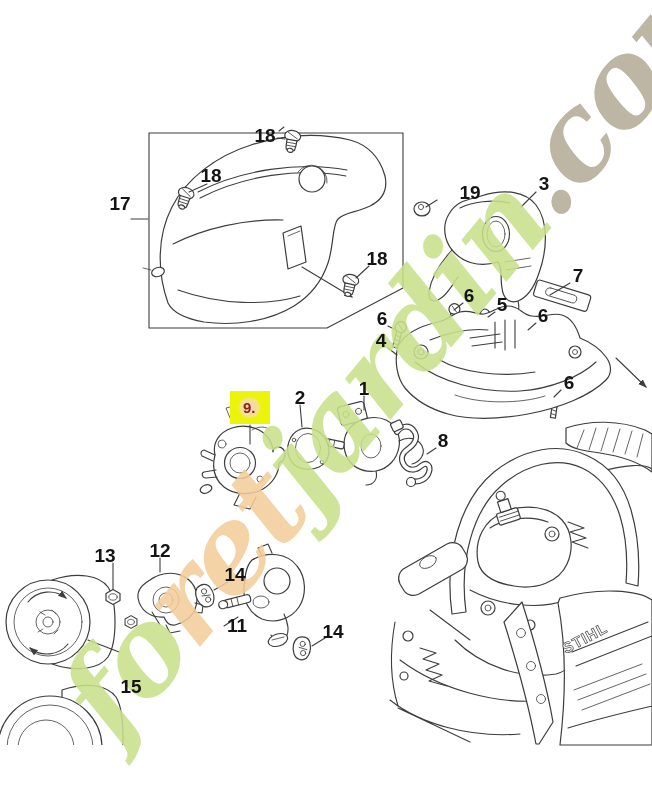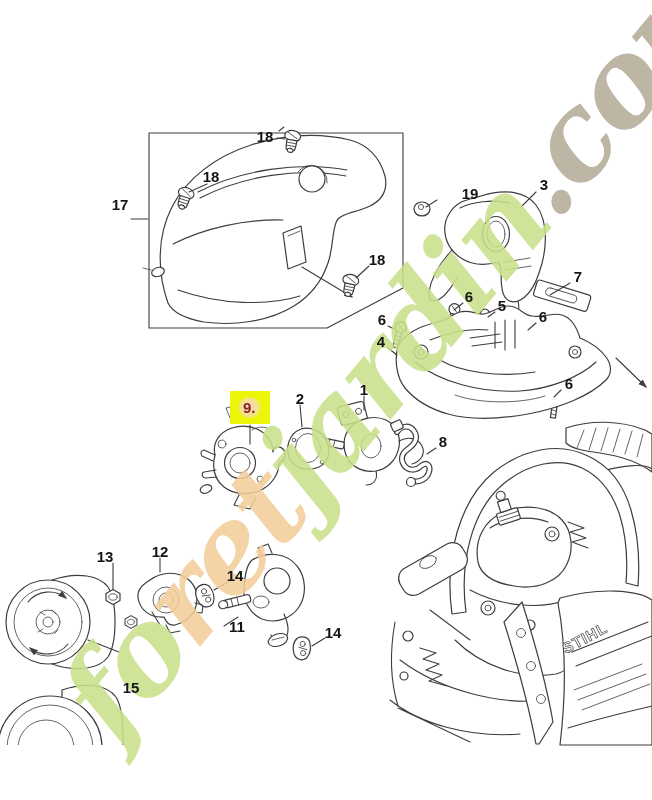--- a/index.html
+++ b/index.html
@@ -11,21 +11,21 @@
   .l{fill:none;stroke:#3d3d3d;stroke-width:1.1;stroke-linejoin:round;stroke-linecap:round;}
   .t{fill:none;stroke:#3d3d3d;stroke-width:0.8;stroke-linejoin:round;stroke-linecap:round;}
   
   .watermark{position:absolute;left:85px;top:640px;z-index:3;transform:rotate(-50deg);
              transform-origin:0 50%;white-space:nowrap;pointer-events:none;
              font-family:"DejaVu Serif",serif;font-style:italic;font-weight:bold;
              font-size:118px;letter-spacing:-3px;opacity:.88;line-height:160px;}
   .wm-g{color:#c9e08b;} .wm-o{color:#f3cd9b;} .wm-t{color:#b5ac98;}
   
   .co{position:absolute;z-index:5;transform:translate(-50%,-50%);
-      font-weight:bold;font-size:15px;color:#141414;letter-spacing:0;}
+      font-weight:bold;font-size:19px;color:#141414;letter-spacing:0;}
   
   .hl9{position:absolute;left:230px;top:391px;width:40px;height:33px;z-index:5;
        background:#ecf40a;display:flex;align-items:center;justify-content:flex-start;}
   .hl9 span{margin-left:7px;font-weight:bold;font-size:15px;color:#8b2020;
        background:radial-gradient(circle at 50% 50%, #f6d3bd 0%, #f3e38a 55%, rgba(236,244,10,0) 72%);
        padding:2px 6px;border-radius:50%;}
 </style>
 </head>
 <body>
 

